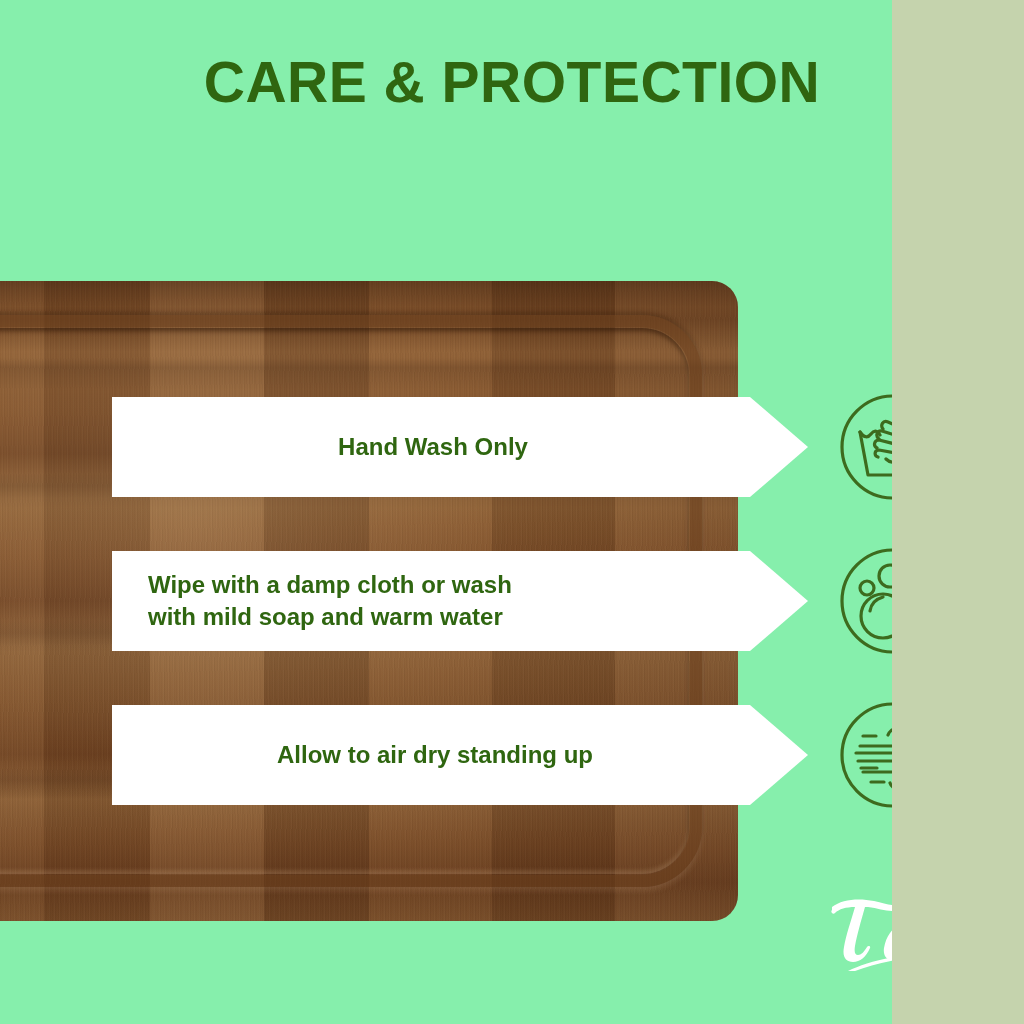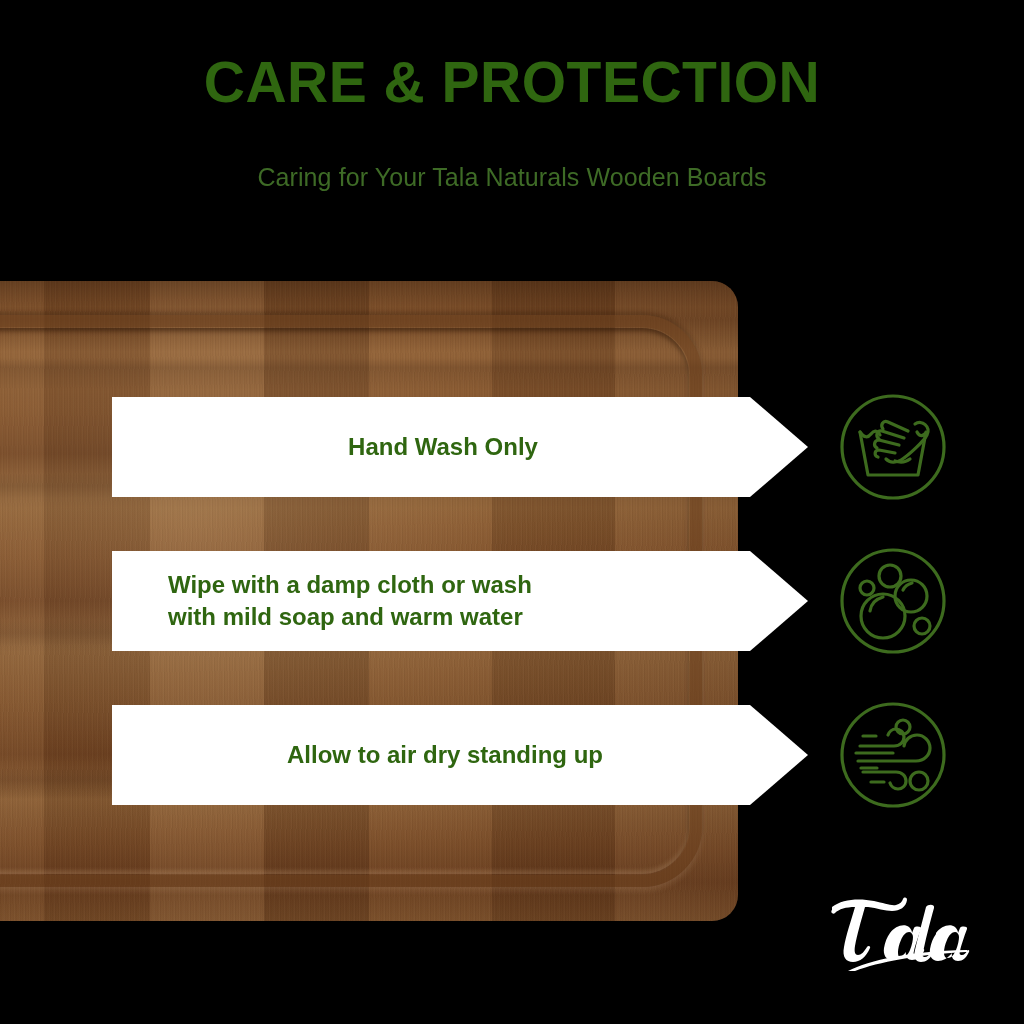--- a/index.html
+++ b/index.html
@@ -11,23 +11,23 @@
     height: 1024px;
     background: #c5d3ad;
     font-family: "Liberation Sans", sans-serif;
     overflow: hidden;
     position: relative;
   }
 
   #page {
     position: absolute;
     left: 0; top: 0;
-    width: 1024px;
+    width: 892px;
     height: 1024px;
-    background: #000000;
+    background: #86efac;
     overflow: hidden;
   }
 
   
   .header {
     position: absolute;
     left: 0;
     top: 54px;
     width: 1024px;
     text-align: center;
@@ -169,21 +169,20 @@
     align-items: center;
     clip-path: polygon(0 0, calc(100% - 58px) 0, 100% 50%, calc(100% - 58px) 100%, 0 100%);
   }
   .banner-text {
     color: #2f6610;
     font-weight: bold;
     font-size: 24px;
     line-height: 1.32;
     font-family: "Liberation Sans", sans-serif;
     white-space: pre-line;
-    margin-left: 20px;
   }
   #banner-0 { left: 112px; top: 397px; width: 696px; }
   #banner-0 .banner-text { width: 100%; text-align: center; padding-right: 54px; box-sizing: border-box; }
   #banner-1 { left: 112px; top: 551px; width: 696px; }
   #banner-1 .banner-text { padding-left: 36px; text-align: left; }
   #banner-2 { left: 112px; top: 705px; width: 696px; }
   #banner-2 .banner-text { width: 100%; text-align: center; padding-right: 50px; box-sizing: border-box; }
 
   
   .icon-badge {
@@ -204,21 +203,20 @@
     height: 78px;
   }
 </style>
 </head>
 <body>
 
 <div id="page">
 
   <div class="header">
     <div class="title">CARE &amp; PROTECTION</div>
-    <div class="subtitle">Caring for Your Tala Naturals Wooden Boards</div>
   </div>
 
   <div class="board-wrap">
     <div class="board">
       <div class="grain"></div>
       <div class="grain-bands"></div>
       <div class="board-sheen"></div>
       <div class="board-edge-top"></div>
       <div class="groove"></div>
       <div class="groove-inner"></div>

